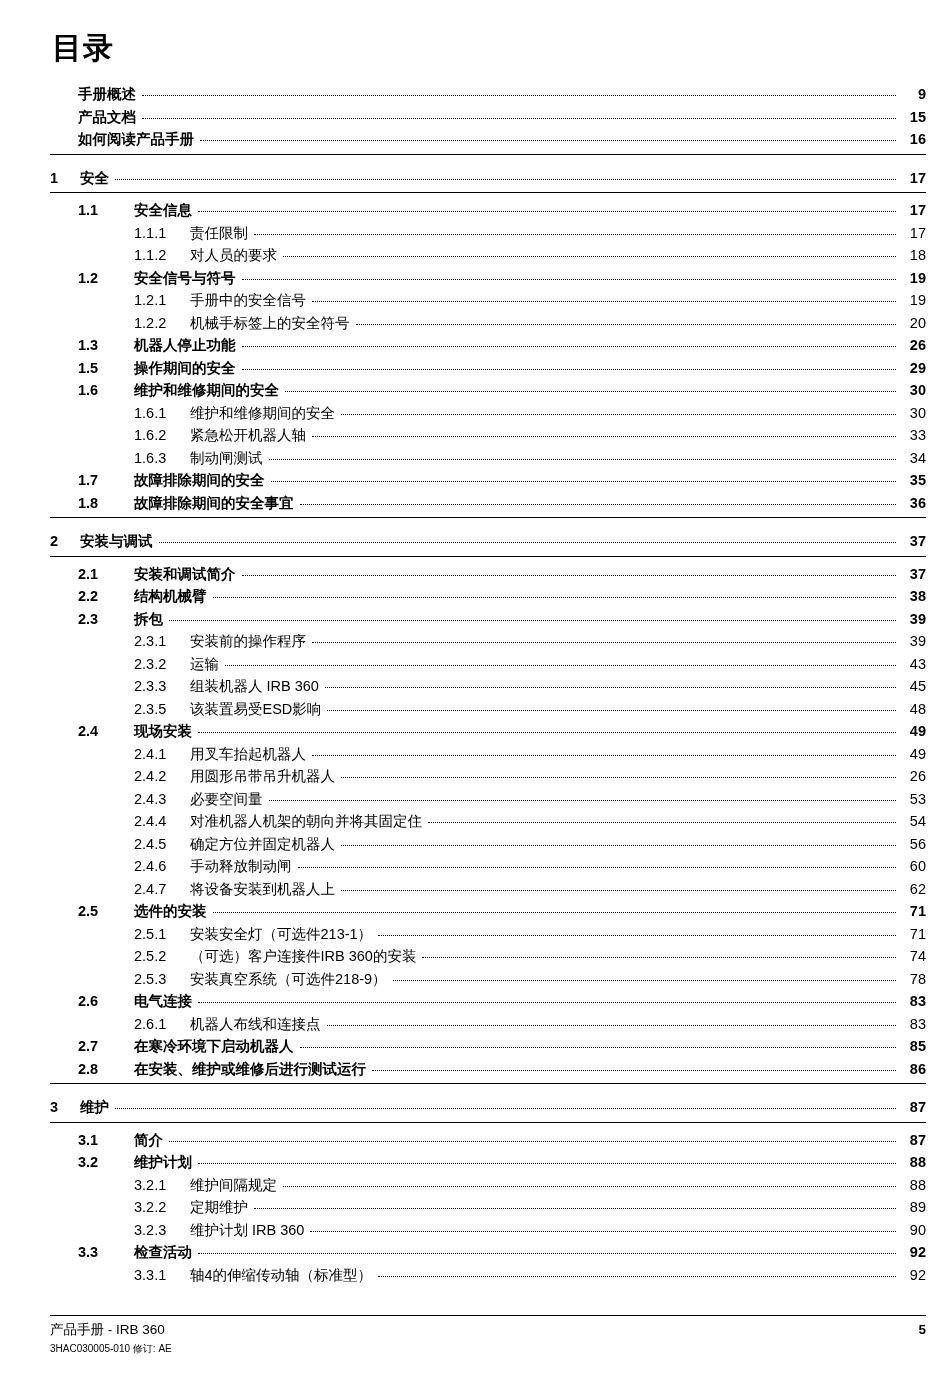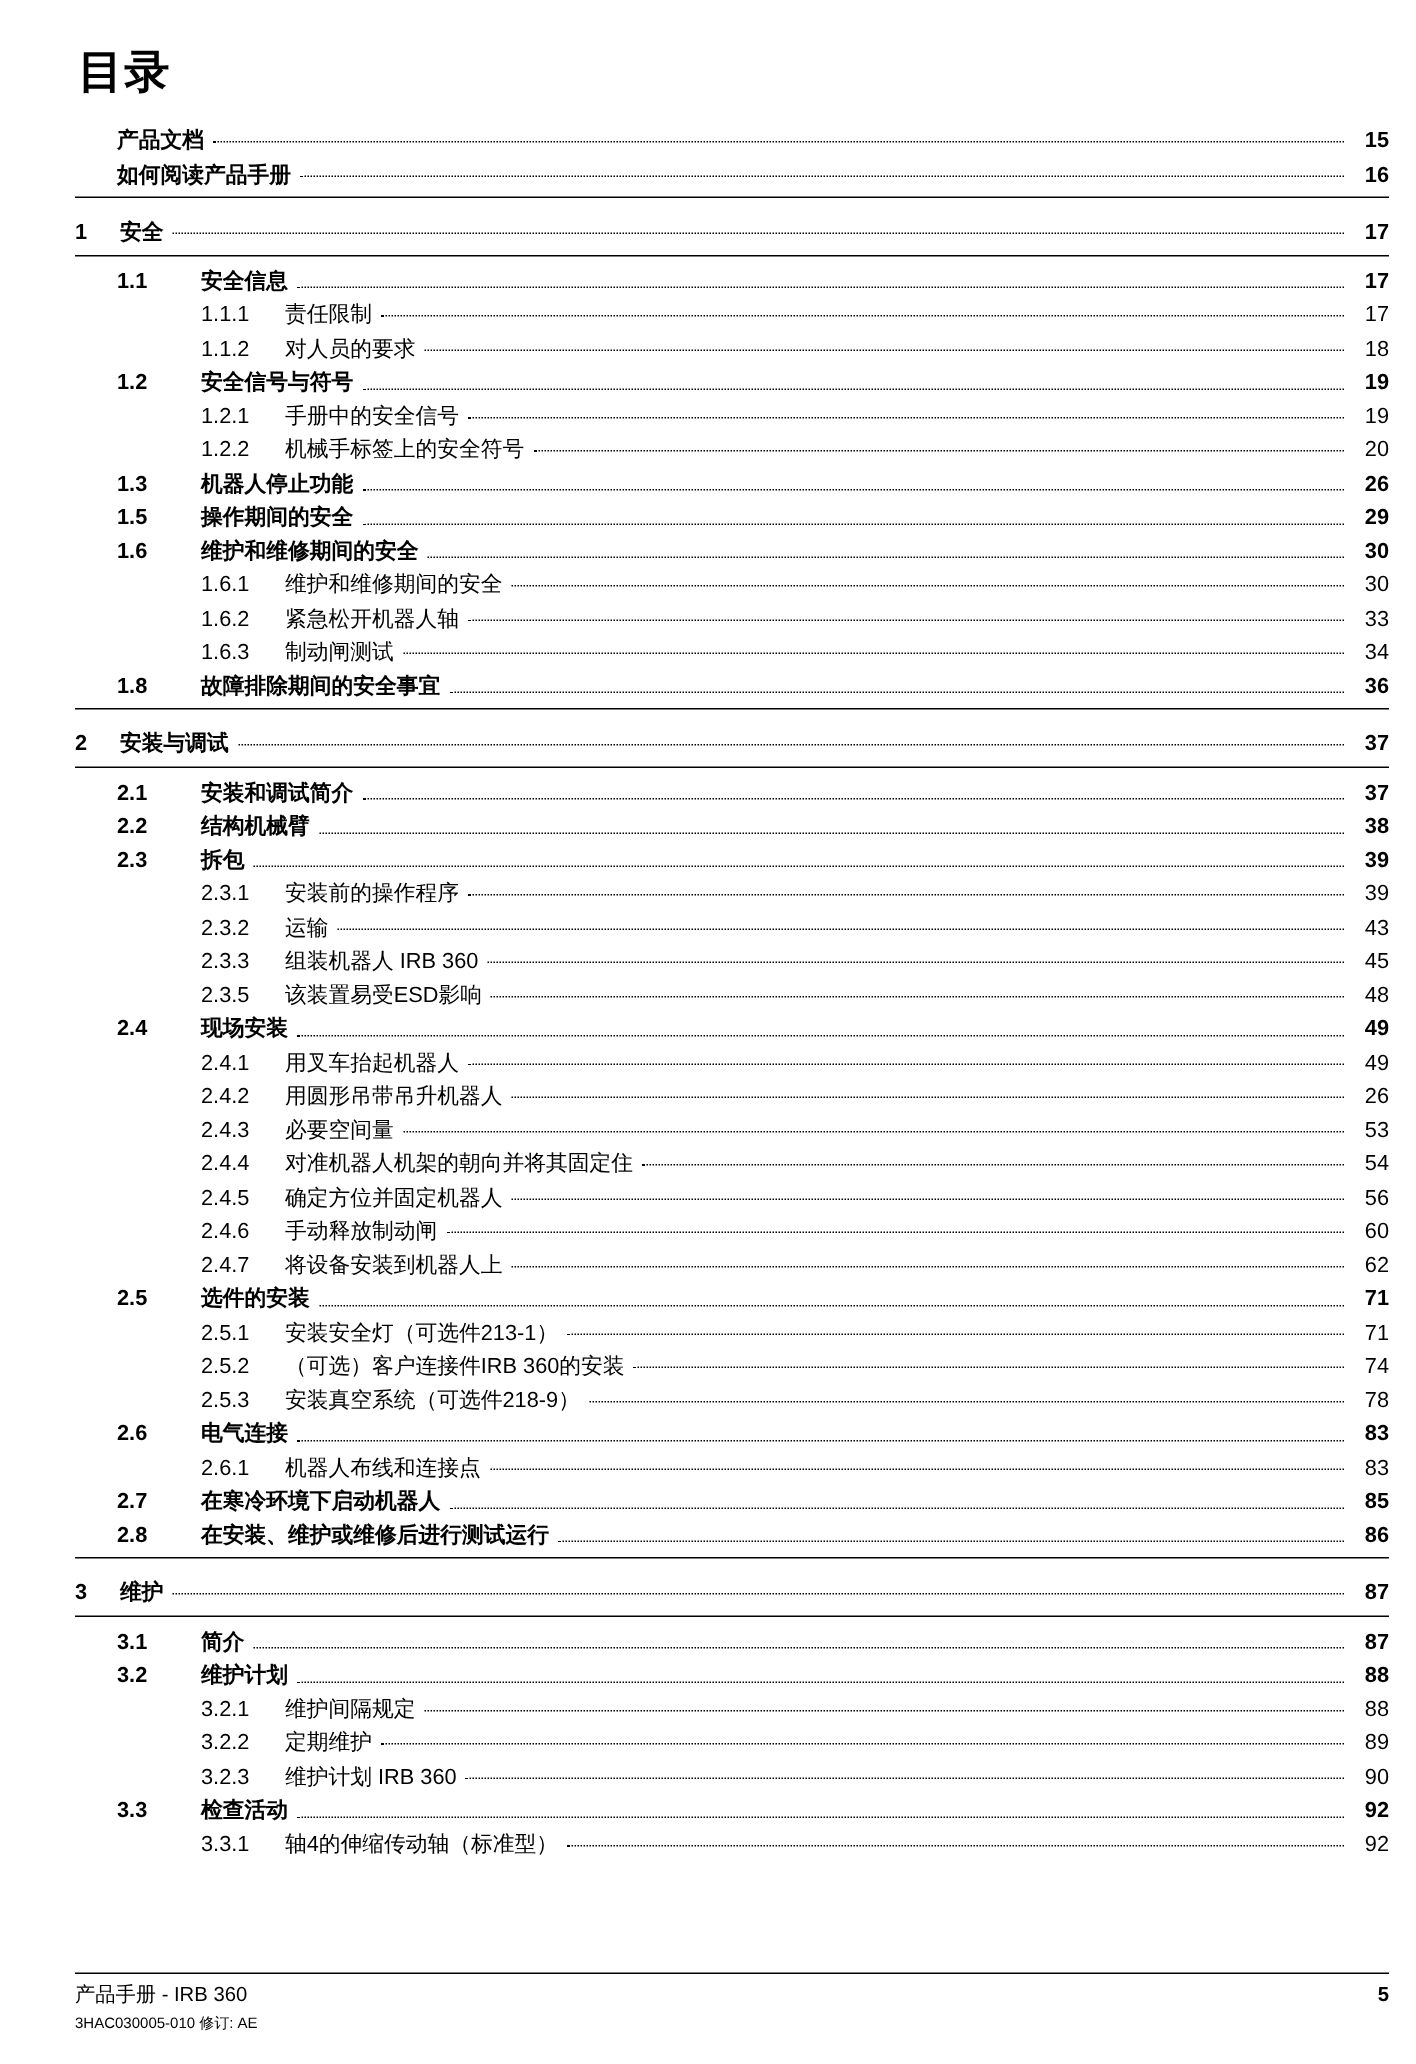--- a/index.html
+++ b/index.html
@@ -71,21 +71,21 @@
     padding-left: 0;
     margin-top: 12px;
   }
   .lvl1 .num { width: 28px; }
   .lvl1 .label { padding-left: 2px; }
   .lvl1-rule {
     border-top: 1px solid #000;
     margin: 3px 0 6px 0;
   }
   
-  .lvl2 { padding-left: 28px; font-weight: bold; align-items: flex-end; }
+  .lvl2 { padding-left: 28px; font-weight: bold; }
   .lvl2 .num { width: 56px; }
   
   .lvl3 { padding-left: 84px; font-weight: normal; }
   .lvl3 .num { width: 56px; }
 
   .footer {
     position: absolute;
     left: 34px;
     right: 34px;
     bottom: 20px;
@@ -114,20 +114,26 @@
 </head>
 <body>
 
 <div class="page">
 
   <div class="doc-title">目录</div>
 
   <div class="toc" id="toc-container">
       <div class="toc-row lvl0">
         <span class="num"></span>
+        <span class="label">手册概述</span>
+        <span class="dots"></span>
+        <span class="page-no">9</span>
+      </div>
+      <div class="toc-row lvl0">
+        <span class="num"></span>
         <span class="label">产品文档</span>
         <span class="dots"></span>
         <span class="page-no">15</span>
       </div>
       <div class="toc-row lvl0">
         <span class="num"></span>
         <span class="label">如何阅读产品手册</span>
         <span class="dots"></span>
         <span class="page-no">16</span>
       </div>
@@ -203,20 +209,26 @@
         <span class="num">1.6.2</span>
         <span class="label">紧急松开机器人轴</span>
         <span class="dots"></span>
         <span class="page-no">33</span>
       </div>
       <div class="toc-row lvl3">
         <span class="num">1.6.3</span>
         <span class="label">制动闸测试</span>
         <span class="dots"></span>
         <span class="page-no">34</span>
+      </div>
+      <div class="toc-row lvl2">
+        <span class="num">1.7</span>
+        <span class="label">故障排除期间的安全</span>
+        <span class="dots"></span>
+        <span class="page-no">35</span>
       </div>
       <div class="toc-row lvl2">
         <span class="num">1.8</span>
         <span class="label">故障排除期间的安全事宜</span>
         <span class="dots"></span>
         <span class="page-no">36</span>
       </div>
       <div class="lvl1-rule"></div>
       <div class="toc-row lvl1">
         <span class="num">2</span>

